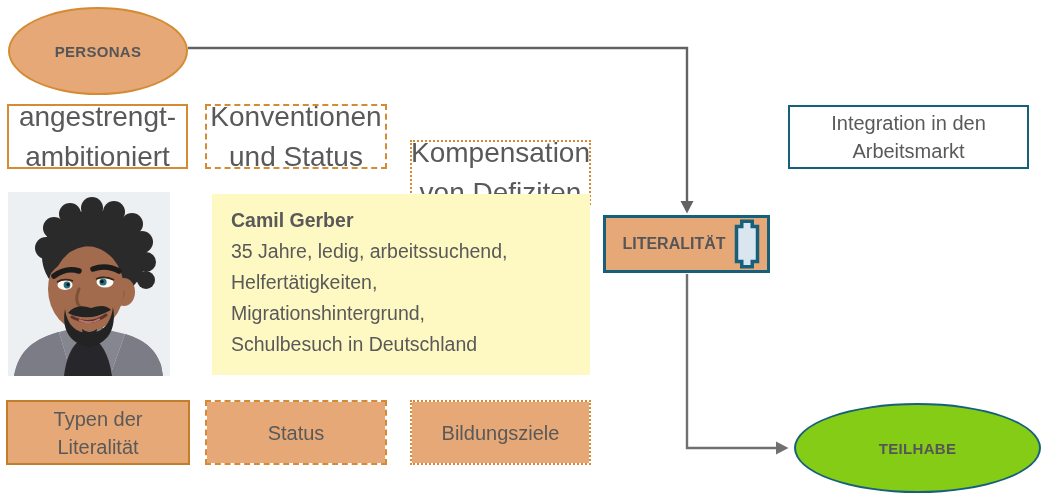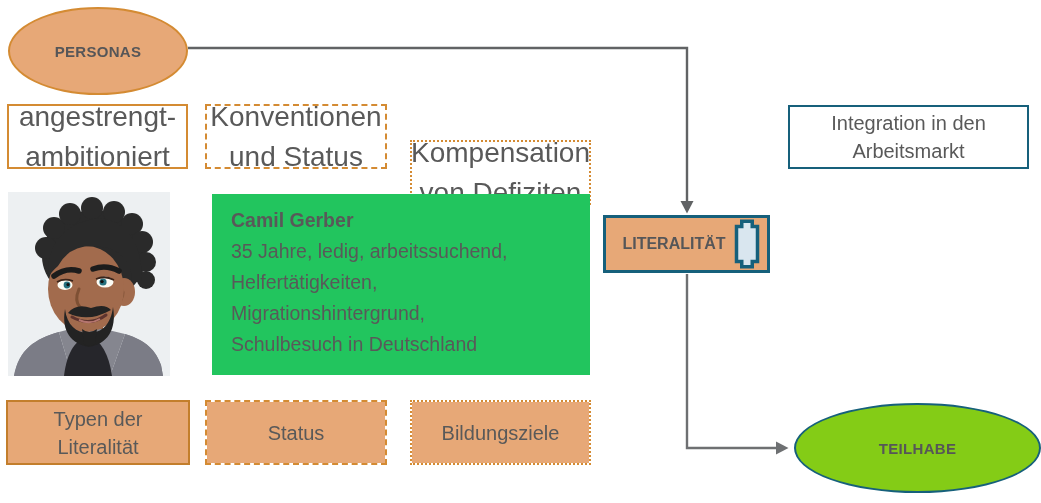--- a/index.html
+++ b/index.html
@@ -26,21 +26,21 @@
   .tb-2 { left:205px; width:182px; border:2.5px dashed #D48B33; }
   .tb-3 { left:410px; width:181px; border:2.5px dotted #D48B33;margin-top:36px; }
 
   .integration-box { left:788px; top:105px; width:241px; height:64px;
     background:#ffffff; border:2.5px solid #16607B; font-size:20px; line-height:1.4; }
 
   
   .avatar-frame { left:8px; top:192px; width:162px; height:184px; z-index:1; }
   .avatar-frame svg { display:block; }
   .persona-card { left:212px; top:194px; width:378px; height:181px;
-    background:#22c55e; z-index:1; box-sizing:border-box; padding:11px 10px 0 19px;
+    background:#fef9c3; z-index:1; box-sizing:border-box; padding:11px 10px 0 19px;
     color:#595959; font-size:19.5px; line-height:31px; text-align:left; }
   .persona-card .name { font-weight:bold; }
 
   
   .literality-box { left:603px; top:215px; width:167px; height:58px;
     background:#E7A877; border:3px solid #16607B;
     font-weight:bold; font-size:16px; color:#565658;
     justify-content:space-between; padding:0 6px 0 9px; }
   .literality-box .lit-label { flex:1; text-align:center; }
   .lit-icon { width:28px; height:50px; flex:0 0 auto; display:flex; }

